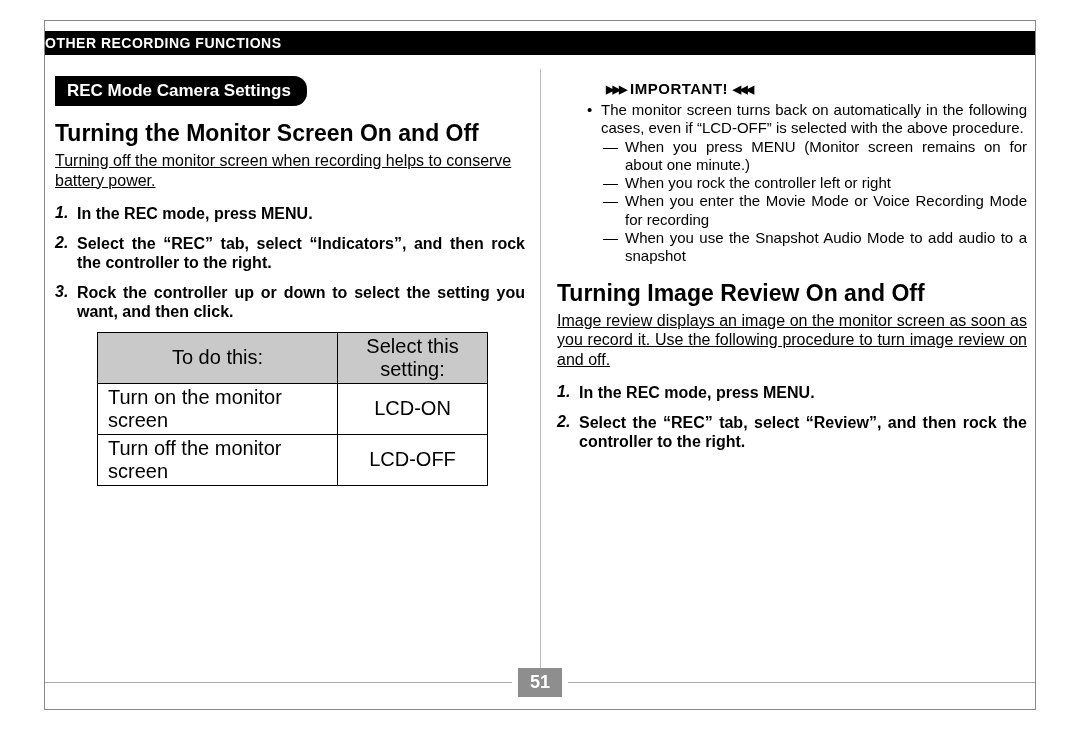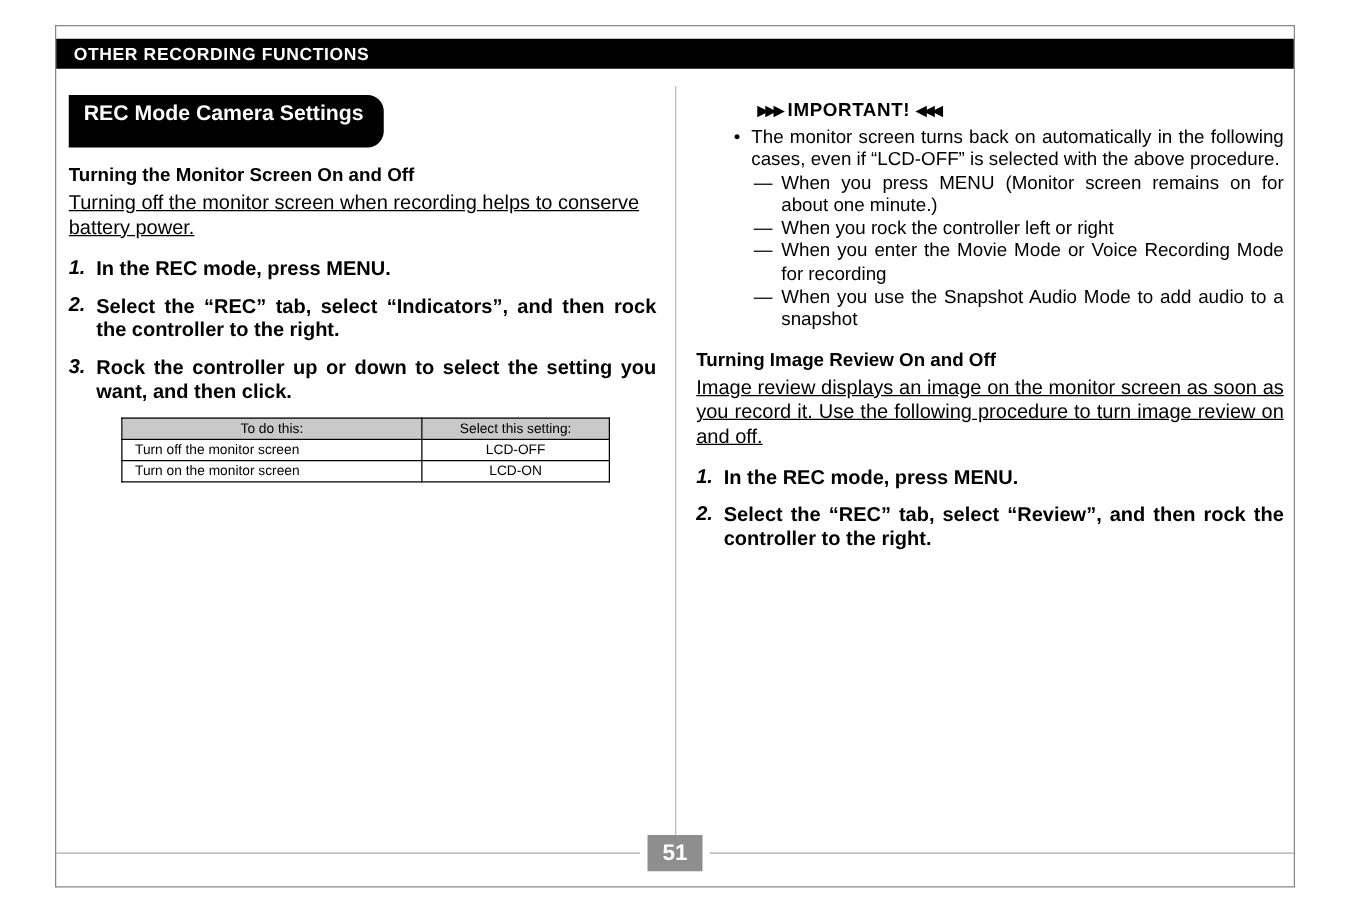--- a/index.html
+++ b/index.html
@@ -23,21 +23,21 @@
     position: absolute;
     left: 0;
     top: 10px;
     width: 100%;
     height: 24px;
     background: #000;
     color: #fff;
     font-size: 14px;
     font-weight: bold;
     letter-spacing: 0.5px;
-    padding-left: 14px;
+    padding-left: 0;
     display: flex;
     align-items: center;
   }
   .divider {
     position: absolute;
     left: 495px;
     top: 48px;
     width: 1px;
     height: 606px;
     background: #bbb;
@@ -53,25 +53,25 @@
     left: 512px;
     top: 55px;
     width: 470px;
   }
   .pill {
     display: inline-block;
     background: #000;
     color: #fff;
     font-weight: bold;
     font-size: 17px;
-    padding: 5px 16px 17px 12px;
+    padding: 5px 16px 5px 12px;
     border-radius: 0 13px 13px 0;
   }
   h2.sect {
-    font-size: 15px;
+    font-size: 23px;
     font-weight: bold;
     margin: 14px 0 4px 0;
   }
   p.body {
     font-size: 16px;
     margin: 2px 0 14px 0;
     line-height: 1.22;
     text-decoration: underline;
   }
   .just { text-align: justify; }
@@ -90,21 +90,21 @@
     flex: 0 0 auto;
   }
   .steps .txt {
     flex: 1;
     text-align: justify;
     line-height: 1.22;
   }
   table.settings {
     border-collapse: collapse;
     margin: 4px 0 0 42px;
-    font-size: 11px;
+    font-size: 20px;
   }
   table.settings th, table.settings td {
     border: 1px solid #000;
     padding: 2px 8px;
     font-weight: normal;
     text-align: center;
   }
   table.settings th {
     background: #c9c9c9;
   }
@@ -193,26 +193,26 @@
       </div>
     </div>
 
     <table class="settings">
       <tbody>
           <tr>
         <th style="width:240px">To do this:</th>
         <th style="width:150px">Select this setting:</th>
       </tr>
       <tr>
+        <td class="left">Turn on the monitor screen</td>
+        <td>LCD-ON</td>
+      </tr>
+      <tr>
         <td class="left">Turn off the monitor screen</td>
         <td>LCD-OFF</td>
-      </tr>
-      <tr>
-        <td class="left">Turn on the monitor screen</td>
-        <td>LCD-ON</td>
       </tr>
     </tbody>
       </table>
   </div>
 
   <div class="col-right">
     <div class="important-head">
       <span class="tri">▶▶▶</span>
       <span>IMPORTANT!</span>
       <span class="tri">◀◀◀</span>

